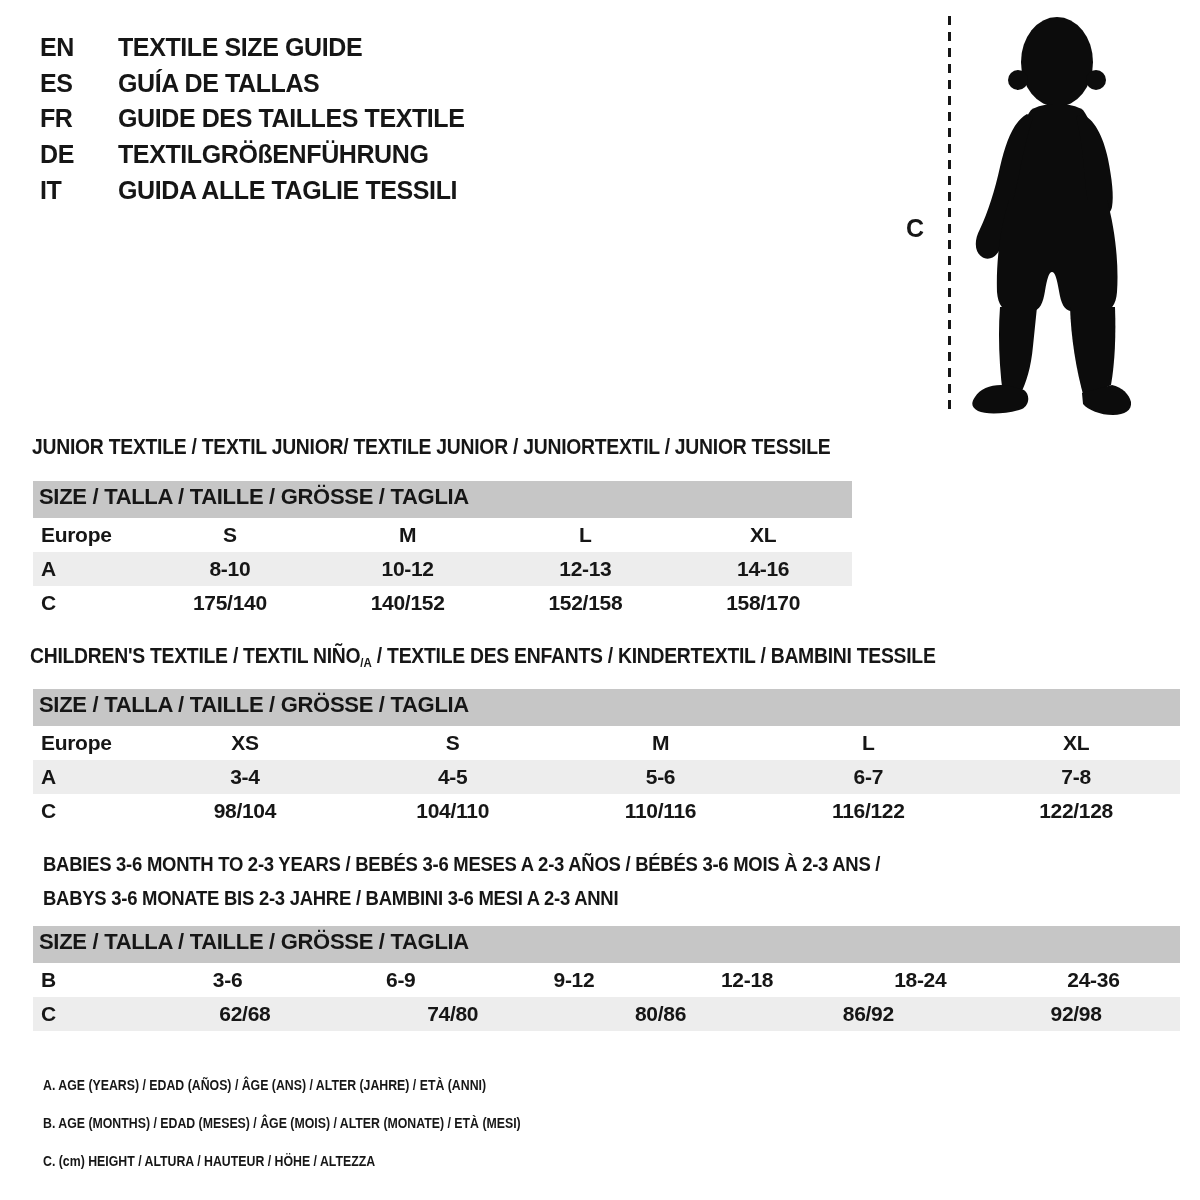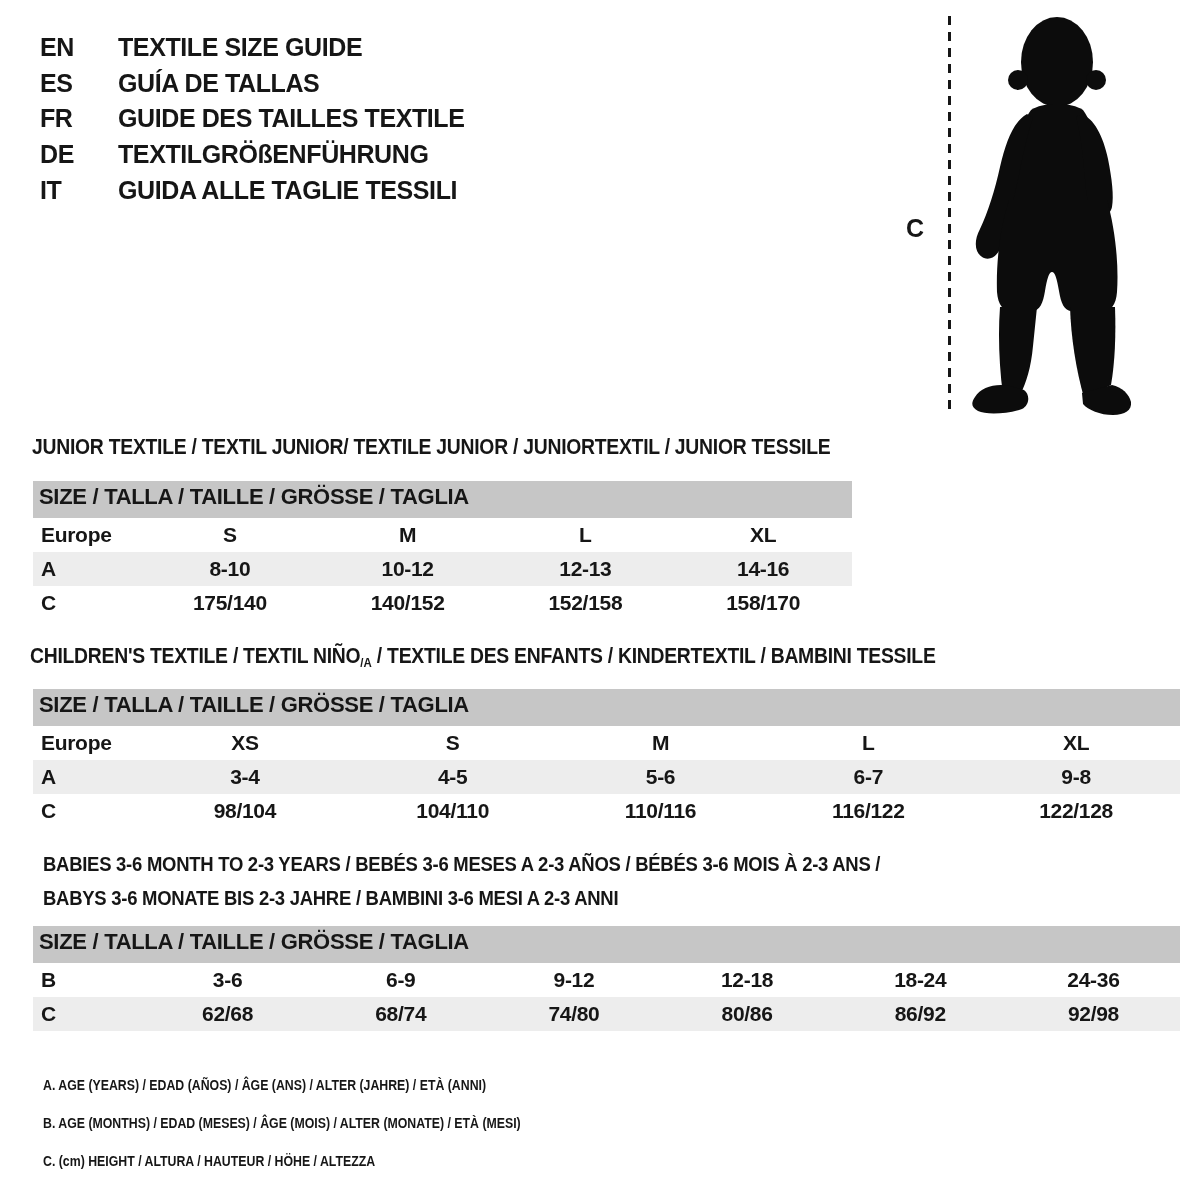--- a/index.html
+++ b/index.html
@@ -207,21 +207,21 @@
     <span class="val">M</span>
     <span class="val">L</span>
     <span class="val">XL</span>
   </div>
   <div class="trow stripe">
     <span class="lab">A</span>
     <span class="val">3-4</span>
     <span class="val">4-5</span>
     <span class="val">5-6</span>
     <span class="val">6-7</span>
-    <span class="val">9-8</span>
+    <span class="val">7-8</span>
   </div>
   <div class="trow">
     <span class="lab">C</span>
     <span class="val">98/104</span>
     <span class="val">104/110</span>
     <span class="val">110/116</span>
     <span class="val">116/122</span>
     <span class="val">122/128</span>
   </div>
 </div>
@@ -239,21 +239,20 @@
     <span class="val">3-6</span>
     <span class="val">6-9</span>
     <span class="val">9-12</span>
     <span class="val">12-18</span>
     <span class="val">18-24</span>
     <span class="val">24-36</span>
   </div>
   <div class="trow stripe">
     <span class="lab">C</span>
     <span class="val">62/68</span>
-    <span class="val">68/74</span>
     <span class="val">74/80</span>
     <span class="val">80/86</span>
     <span class="val">86/92</span>
     <span class="val">92/98</span>
   </div>
 </div>
 
 <div class="legend">
   <div><span class="cond">A. AGE (YEARS) / EDAD (AÑOS) / ÂGE (ANS) / ALTER (JAHRE) / ETÀ (ANNI)</span></div>
   <div><span class="cond">B. AGE (MONTHS) / EDAD (MESES) / ÂGE (MOIS) / ALTER (MONATE) / ETÀ (MESI)</span></div>

